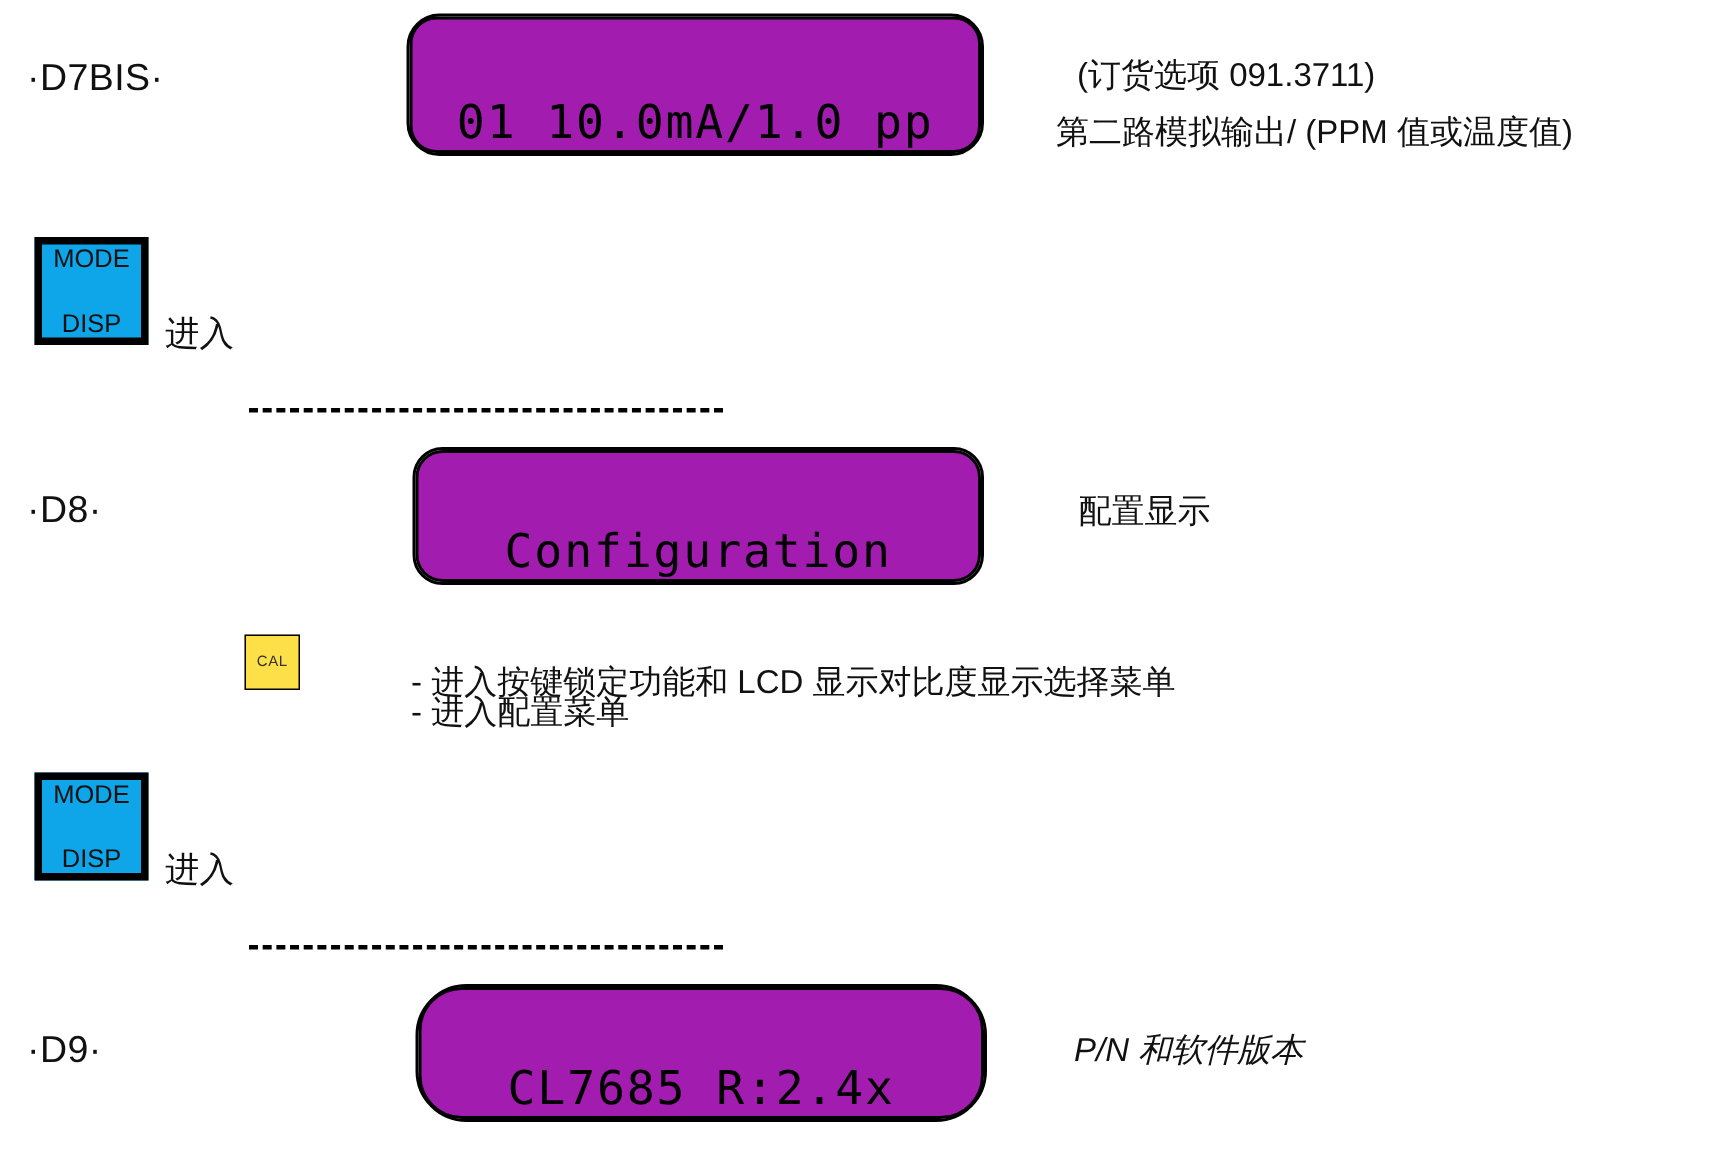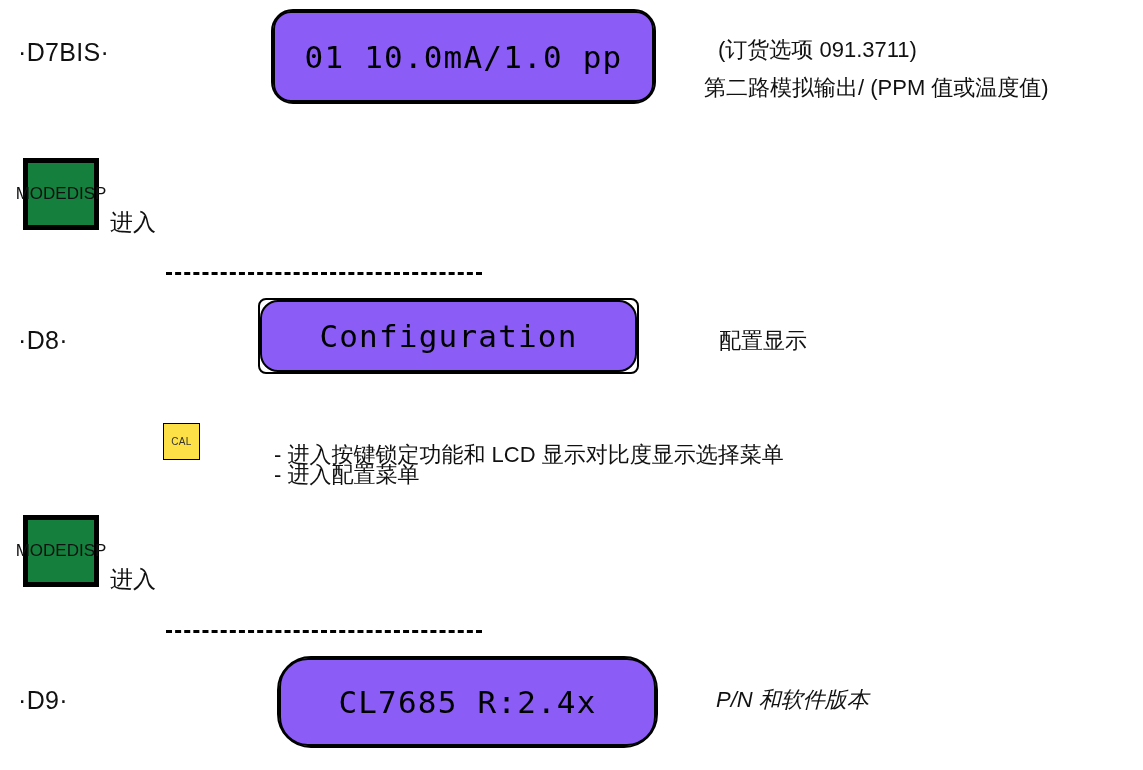--- a/index.html
+++ b/index.html
@@ -35,42 +35,42 @@
     border: 2.2px solid #000000;
     display: flex;
     align-items: center;
     justify-content: center;
   }
   .lcd-inner {
     box-sizing: border-box;
     width: 100%;
     height: 100%;
     border: 2.2px solid #000000;
-    background: #8b5cf6;
+    background: #a21caf;
     display: flex;
-    align-items: center;
+    align-items: flex-end;
     justify-content: center;
   }
   .lcd-text {
     font-family: "DejaVu Sans Mono", monospace;
     font-size: 31px;
     letter-spacing: 1.2px;
     color: #000000;
     white-space: pre;
   }
 
   
   .key-mode {
     box-sizing: border-box;
-    background: #15803d;
+    background: #0ea5e9;
     border: 5px solid #000000;
     display: flex;
-    flex-direction: row;
+    flex-direction: column;
     align-items: center;
-    justify-content: center;
+    justify-content: space-between;
     line-height: 1.12;
   }
   .key-mode span {
     font-family: "Liberation Sans", sans-serif;
     font-size: 17px;
     color: #111111;
     white-space: nowrap;
   }
 
   
@@ -128,21 +128,21 @@
 <div class="abs key-mode" style="left:23px; top:158px; width:76px; height:72px;">
   <span>MODE</span>
   <span>DISP</span>
 </div>
 <div class="abs action-label" style="left:110px; top:207px;">进入</div>
 
 <div class="abs divider" style="left:166px; top:272px; width:316px;"></div>
 
 <div class="abs step-id" style="left:18px; top:326px;">·D8·</div>
 
-<div class="abs lcd" style="left:258px; top:298px; width:381px; height:76px; border-radius:8px;">
+<div class="abs lcd" style="left:275px; top:298px; width:381px; height:92px; border-radius:20px;">
   <div class="lcd-inner" style="border-radius:18px;">
     <div class="lcd-text">Configuration</div>
   </div>
 </div>
 
 <div class="abs annot annot-cn" style="left:719px; top:325px;">配置显示</div>
 
 <div class="abs key-cal" style="left:163px; top:423px; width:37px; height:37px;">
   <span>CAL</span>
 </div>

